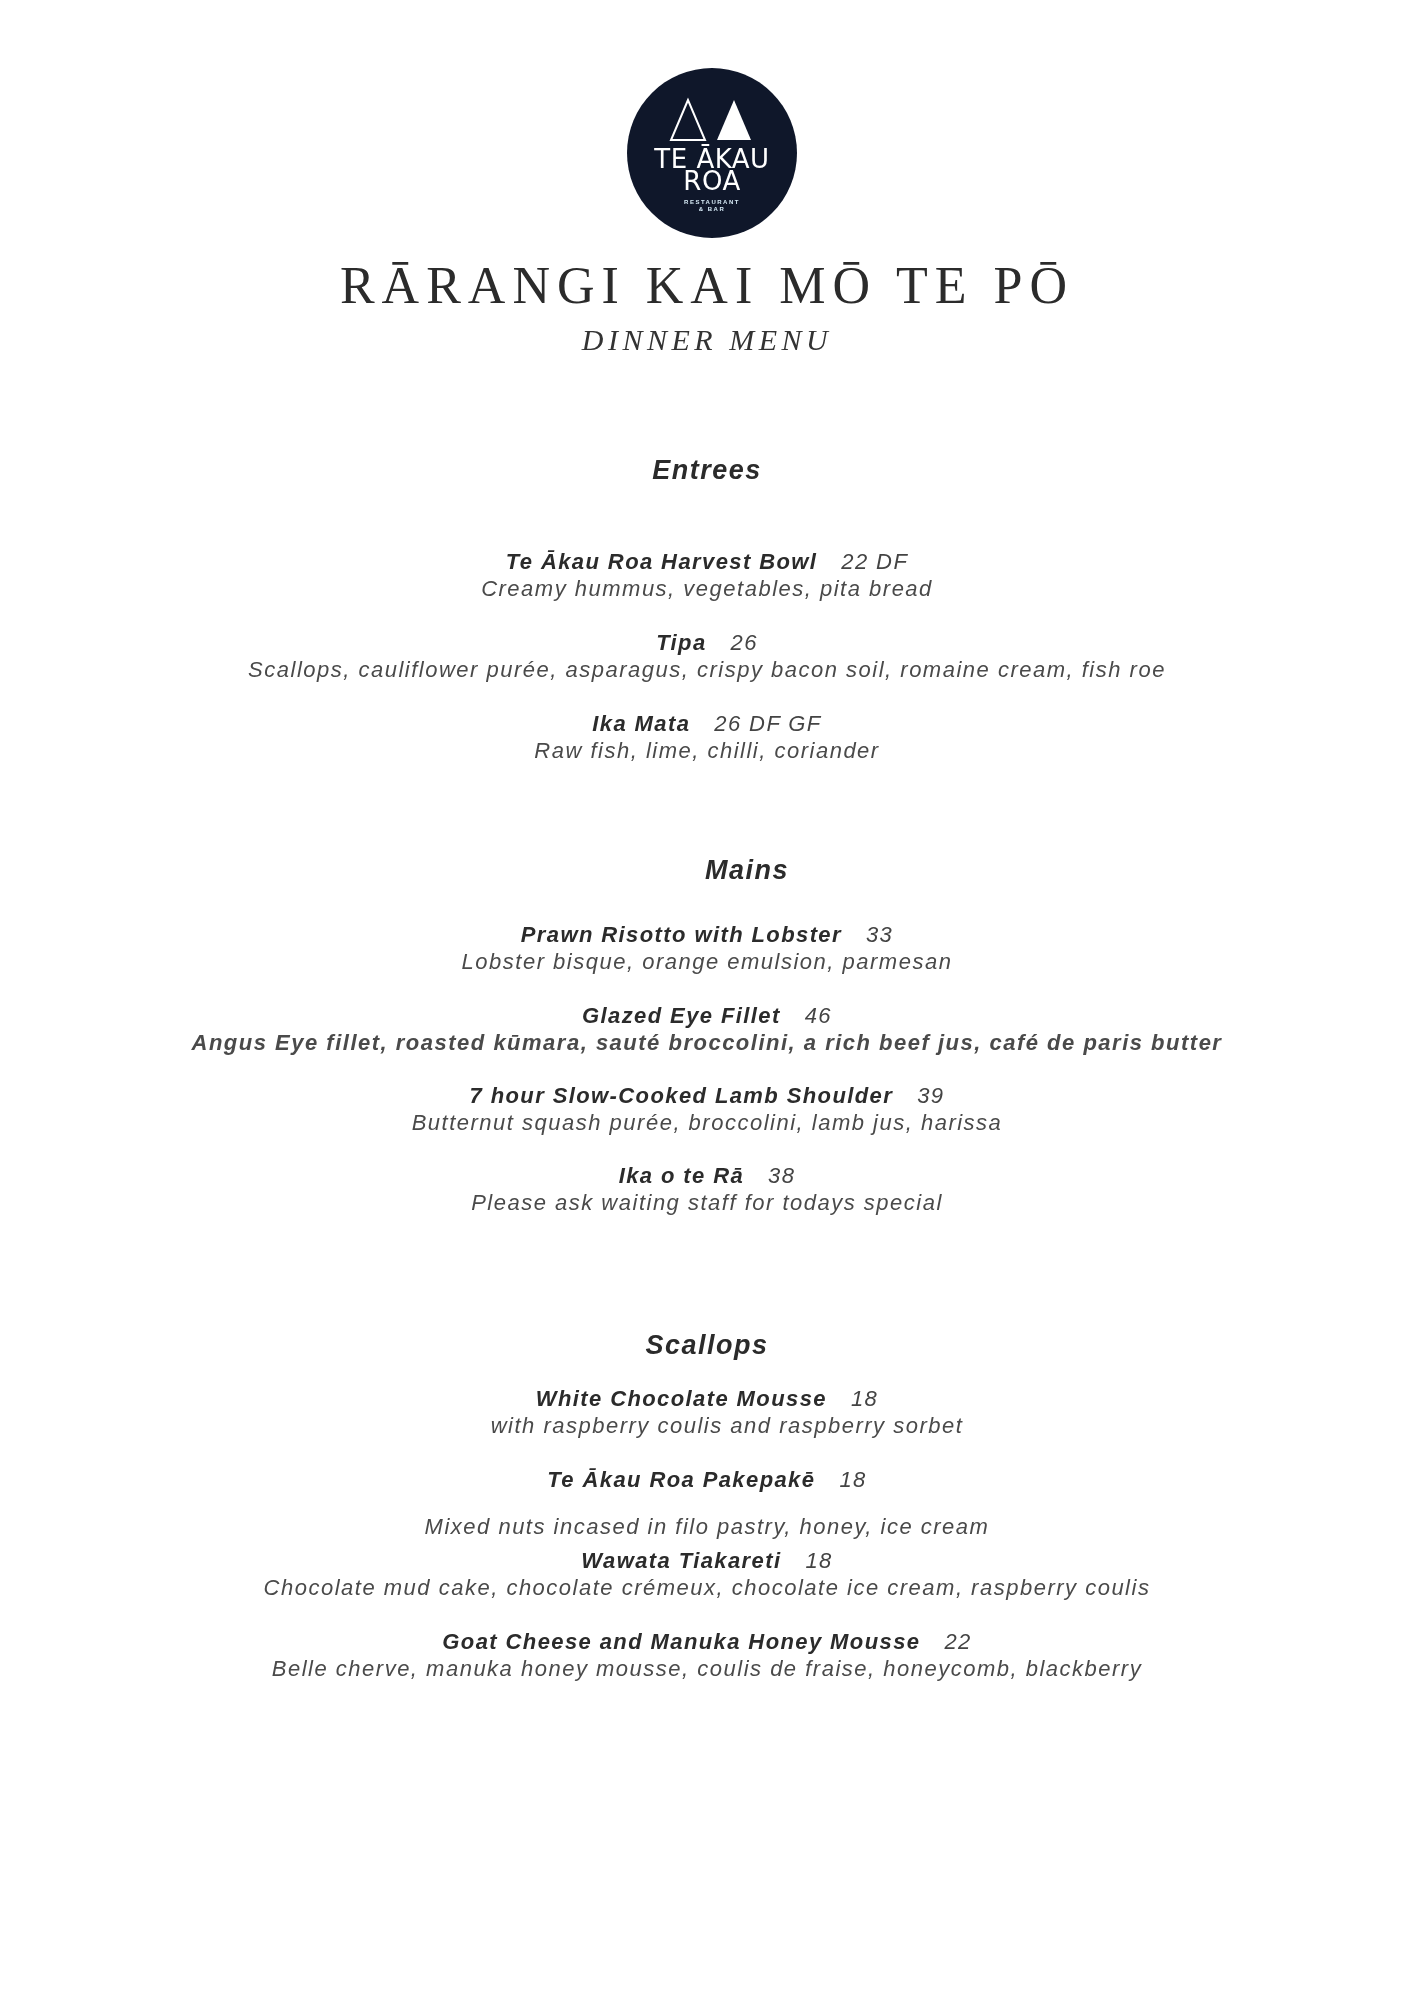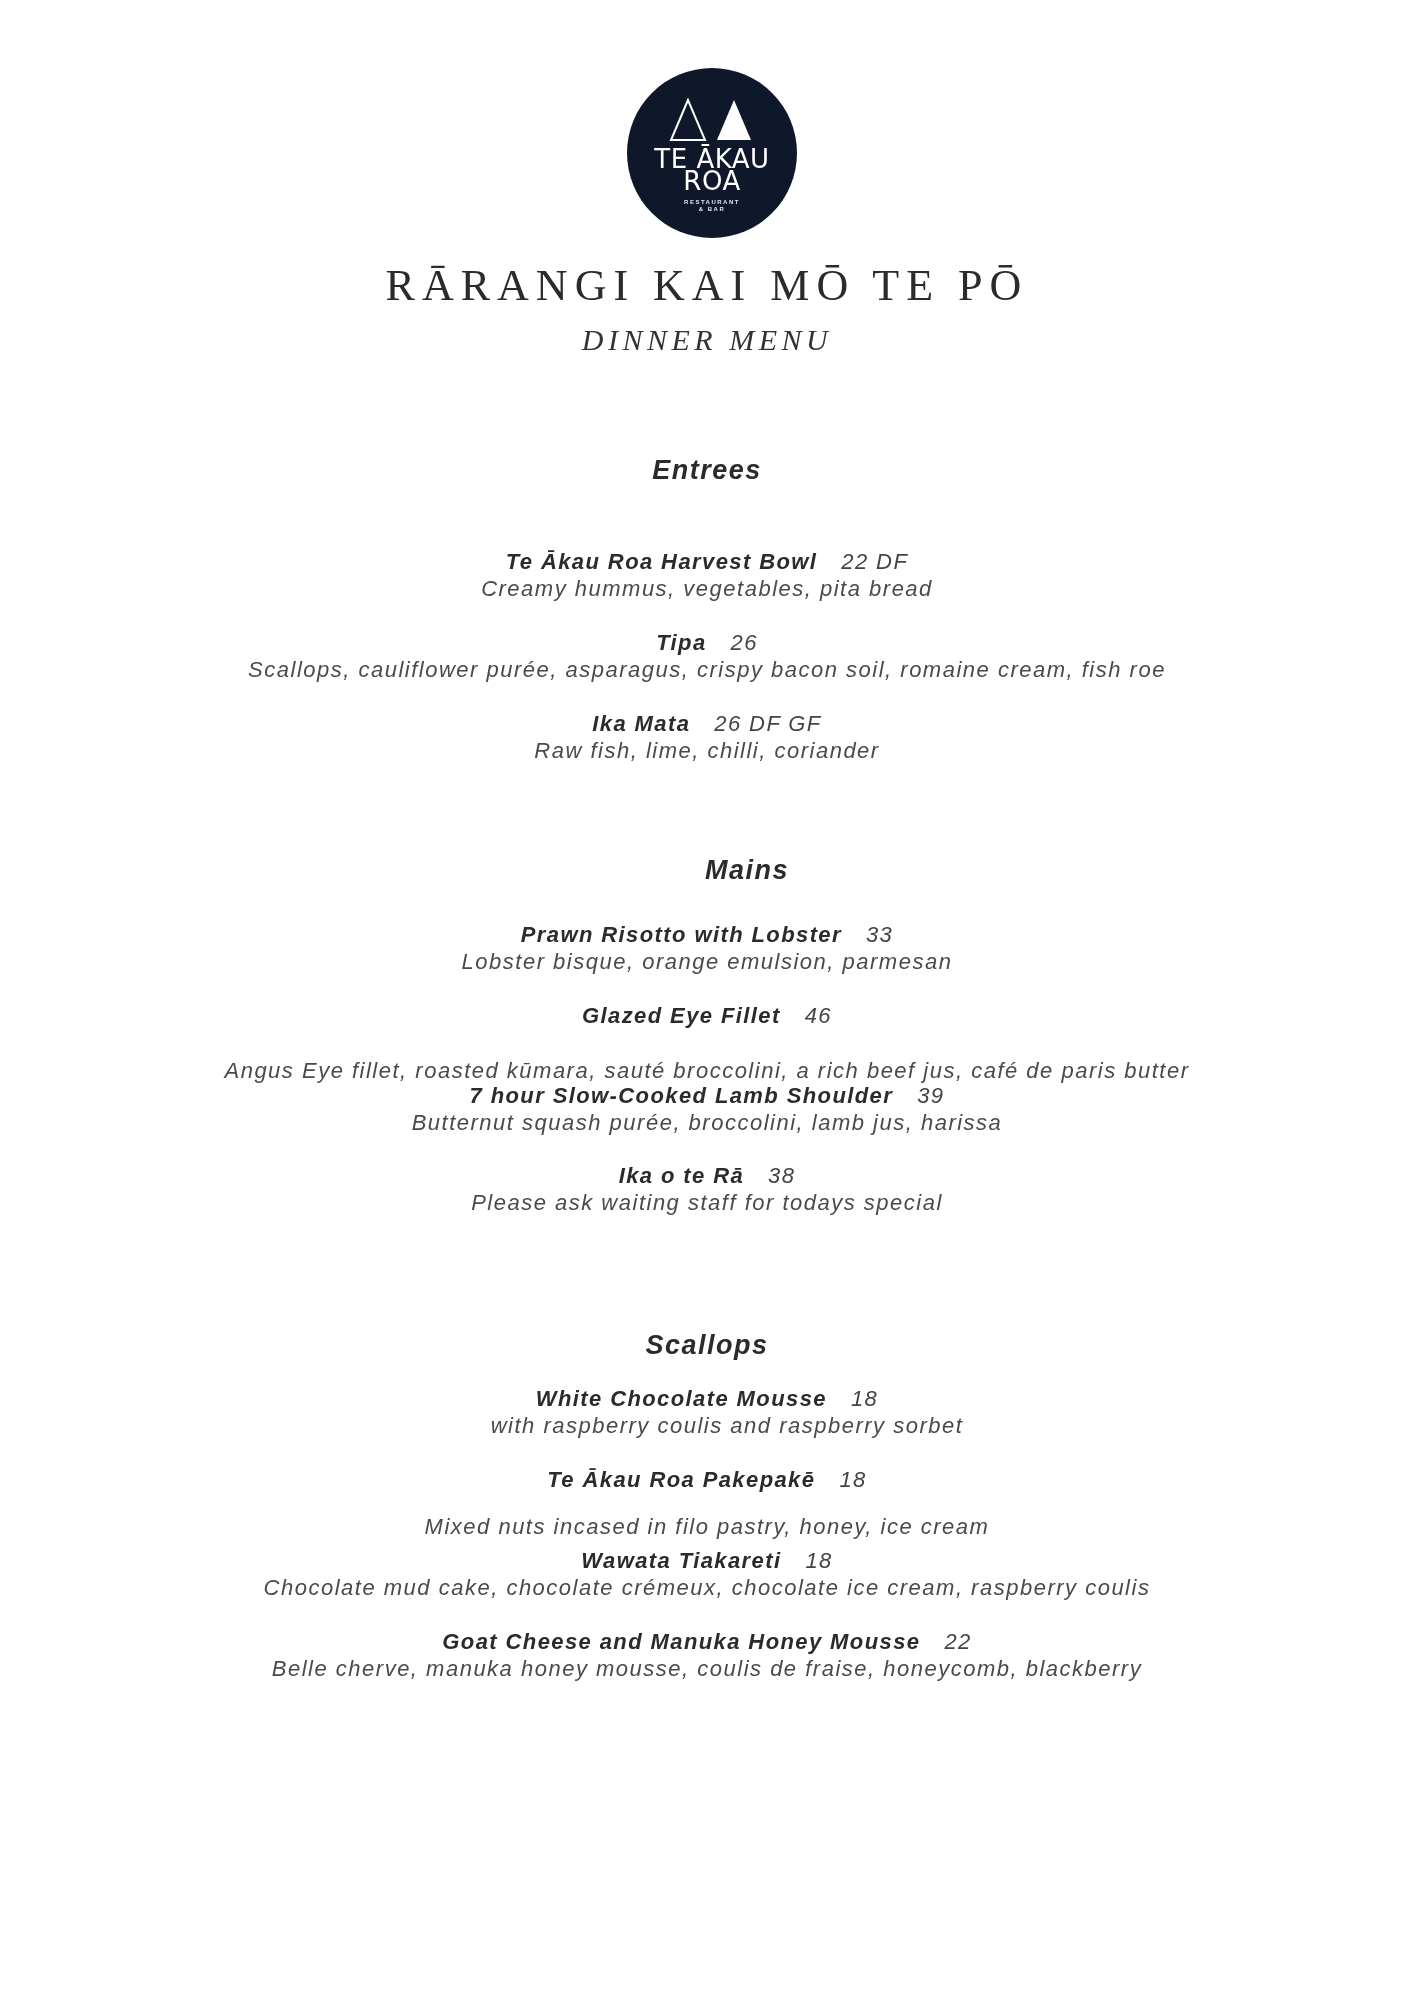--- a/index.html
+++ b/index.html
@@ -5,21 +5,21 @@
   html, body { margin:0; padding:0; background:#ffffff; }
   body { width:1414px; height:1999px; position:relative; overflow:hidden; font-family:"Liberation Sans", sans-serif; color:#2a2a2a; }
   .logo { position:absolute; left:627px; top:68px; width:170px; height:170px; border-radius:50%; background:#0f172a; }
   .logo svg { position:absolute; left:0; top:0; }
   .logo-name { position:absolute; left:0; width:170px; text-align:center; color:#ffffff; font-family:"DejaVu Sans", sans-serif; font-weight:normal; font-size:26px; line-height:24px; letter-spacing:0.5px; }
   .logo-name.l1 { top:79px; }
   .logo-name.l2 { top:101px; }
   .logo-sub { position:absolute; left:0; width:170px; text-align:center; color:#d8ecf8; font-size:6px; line-height:7px; letter-spacing:1.5px; font-weight:bold; }
   .logo-sub.s1 { top:131px; }
   .logo-sub.s2 { top:138px; }
-  .title { position:absolute; left:0; width:1414px; top:256px; text-align:center; font-family:"Liberation Serif", serif; font-size:44px; letter-spacing:7px; color:#2b2b2b; font-weight:normal; line-height:60px; }
+  .title { position:absolute; left:0; width:1414px; top:256px; text-align:center; font-family:"Liberation Serif", serif; font-size:52px; letter-spacing:7px; color:#2b2b2b; font-weight:normal; line-height:60px; }
   .subtitle { position:absolute; left:0; width:1414px; top:322px; text-align:center; font-family:"Liberation Serif", serif; font-style:italic; font-size:30px; letter-spacing:4.5px; color:#333; line-height:36px; }
   .section-title { position:absolute; left:0; width:1414px; text-align:center; font-weight:bold; font-style:italic; font-size:27px; letter-spacing:1.5px; color:#2b2b2b; line-height:32px; }
   .item-name { position:absolute; left:0; width:1414px; text-align:center; font-style:italic; font-size:22px; line-height:26px; letter-spacing:1.4px; color:#2b2b2b; }
   .item-name b { font-weight:bold; }
   .item-name .price { font-weight:normal; color:#444; margin-left:24px; }
   .item-desc { position:absolute; left:0; width:1414px; text-align:center; font-style:italic; font-size:22px; line-height:26px; letter-spacing:1.5px; color:#4a4a4a; }
 </style>
 </head>
 <body>
 
@@ -47,21 +47,21 @@
 
 <div class="item-name" style="top:711px;"><b>Ika Mata</b><span class="price">26 DF GF</span></div>
 <div class="item-desc" style="top:738px;">Raw fish, lime, chilli, coriander</div>
 
 <div class="section-title" style="top:854px;margin-left:40px;">Mains</div>
 
 <div class="item-name" style="top:922px;"><b>Prawn Risotto with Lobster</b><span class="price">33</span></div>
 <div class="item-desc" style="top:949px;">Lobster bisque, orange emulsion, parmesan</div>
 
 <div class="item-name" style="top:1003px;"><b>Glazed Eye Fillet</b><span class="price">46</span></div>
-<div class="item-desc" style="top:1058px;">Angus Eye fillet, roasted kūmara, sauté broccolini, a rich beef jus, café de paris butter</div>
+<div class="item-desc" style="top:1030px;font-weight:bold;">Angus Eye fillet, roasted kūmara, sauté broccolini, a rich beef jus, café de paris butter</div>
 
 <div class="item-name" style="top:1083px;"><b>7 hour Slow-Cooked Lamb Shoulder</b><span class="price">39</span></div>
 <div class="item-desc" style="top:1110px;">Butternut squash purée, broccolini, lamb jus, harissa</div>
 
 <div class="item-name" style="top:1163px;"><b>Ika o te Rā</b><span class="price">38</span></div>
 <div class="item-desc" style="top:1190px;">Please ask waiting staff for todays special</div>
 
 <div class="section-title" style="top:1329px;">Scallops</div>
 
 <div class="item-name" style="top:1386px;"><b>White Chocolate Mousse</b><span class="price">18</span></div>

